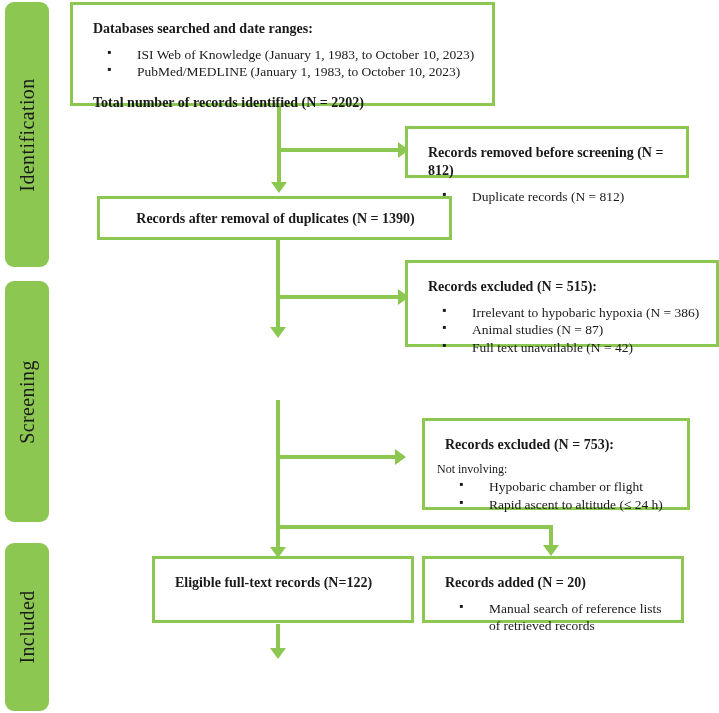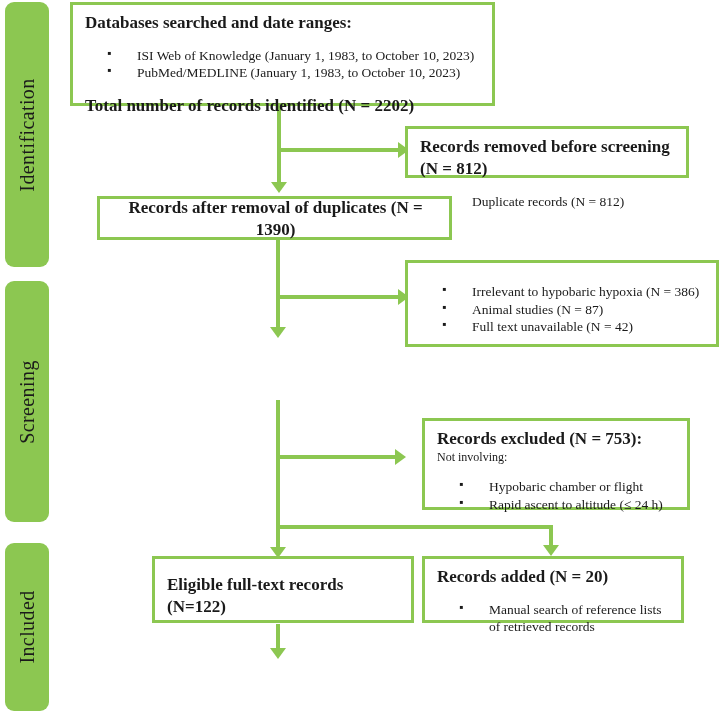--- a/index.html
+++ b/index.html
@@ -31,32 +31,32 @@
   
   .box{
     position:absolute;
     background:#ffffff;
     border:3px solid #8CC751;
     box-sizing:border-box;
     padding:7px 10px 6px 12px;
   }
   .box .ttl{
     font-weight:bold;
-    font-size:17px;
+    font-size:14px;
     line-height:1.28;
-    margin:0;
+    margin:8px;
   }
   .box .plain{
     font-size:12px;
     line-height:1.28;
     margin:0;
   }
   .box ul{
     list-style:none;
-    margin:13px 0 0 0;
+    margin:1px 0 0 0;
     padding:0 0 0 22px;
   }
   .box ul li{
     font-size:13.5px;
     line-height:1.3;
     position:relative;
     padding-left:30px;
     margin:0;
   }
   .box ul li::before{
@@ -148,20 +148,21 @@
         <span>Duplicate records (N = 812)</span>
       </li>
     </ul>
   </div>
 
   <div class="box" style="left:97px;top:196px;width:355px;height:44px;display:flex;align-items:center;justify-content:center;">
     <p class="ttl" style="text-align:center;">Records after removal of duplicates (N = 1390)</p>
   </div>
 
   <div class="box" style="left:405px;top:260px;width:314px;height:87px;">
+    <p class="ttl">Records excluded (N = 515):</p>
     <ul>
       <li>
         <span>Irrelevant to hypobaric hypoxia (N = 386)</span>
       </li>
       <li>
         <span>Animal studies (N = 87)</span>
       </li>
       <li>
         <span>Full text unavailable (N = 42)</span>
       </li>

